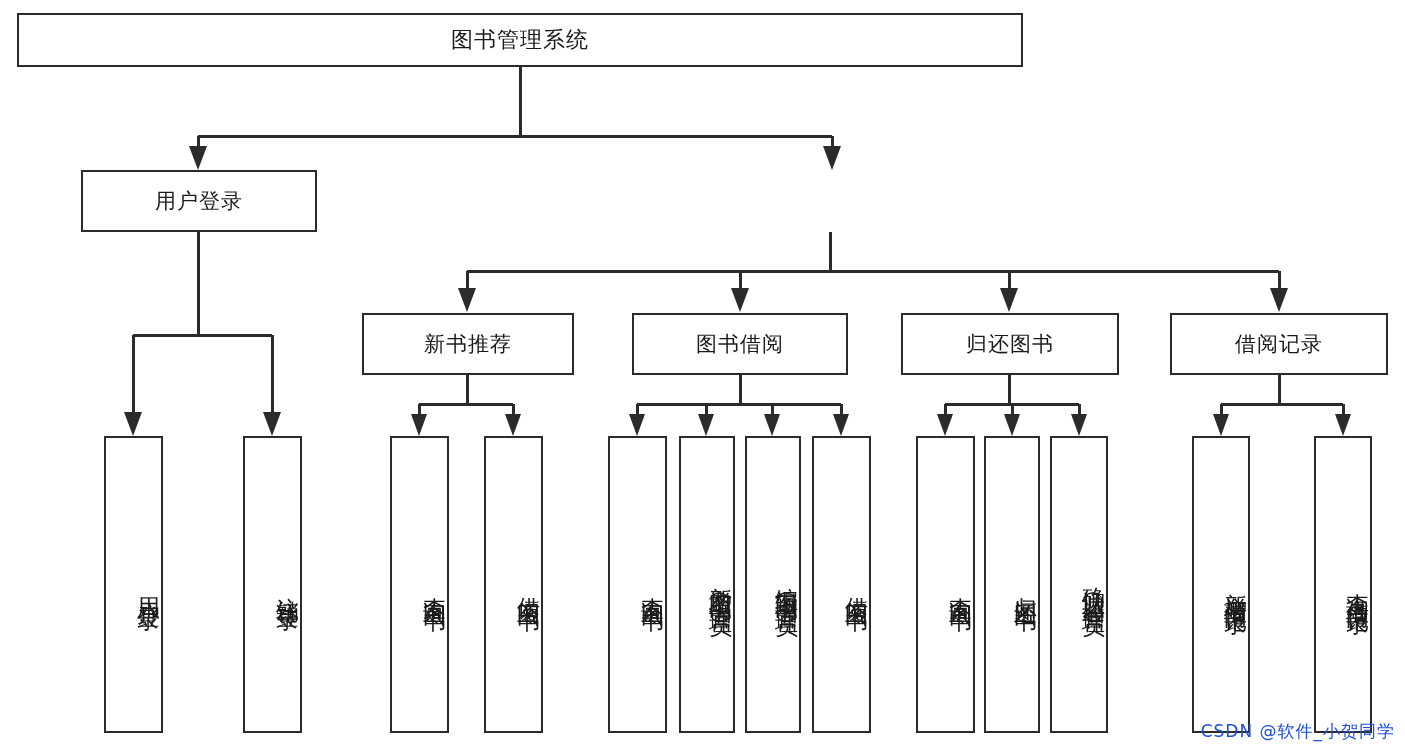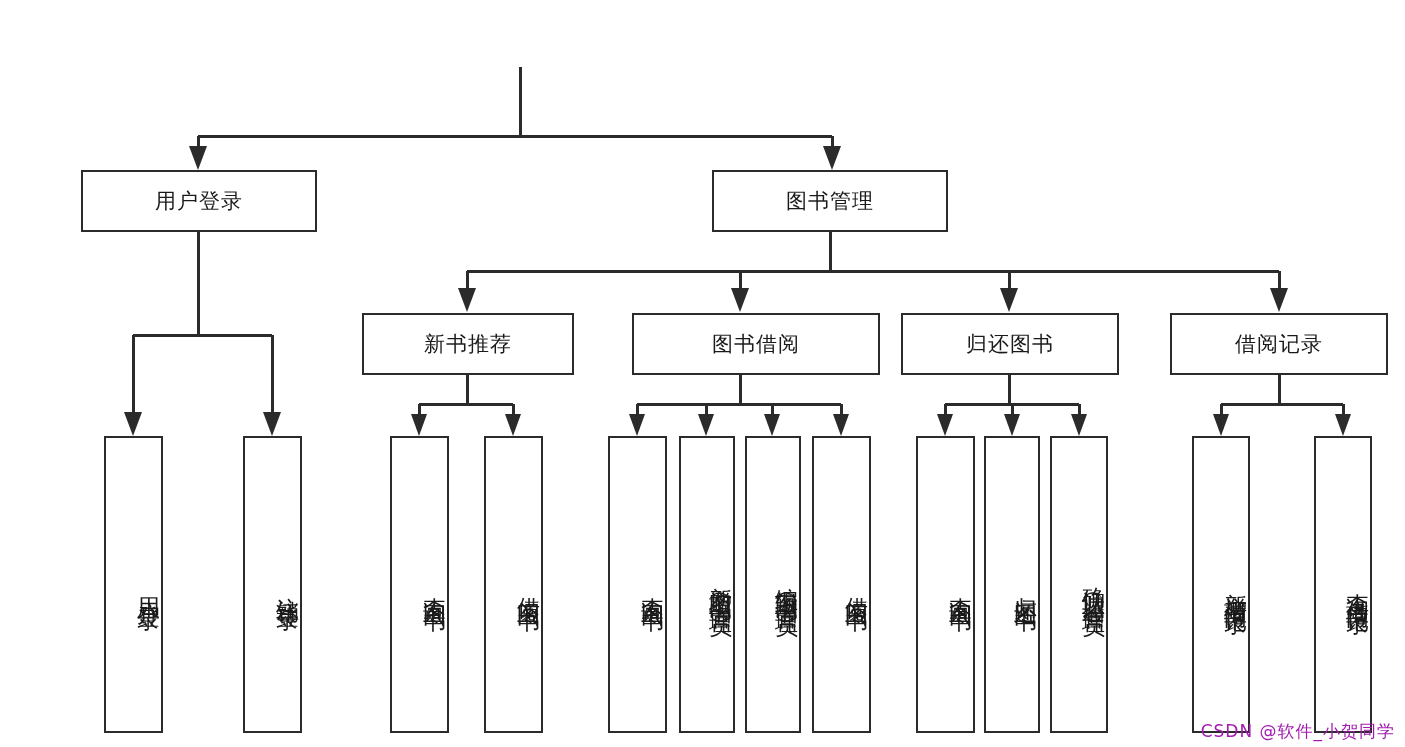--- a/index.html
+++ b/index.html
@@ -33,21 +33,21 @@
   .node.vert .vtext{
     writing-mode:vertical-rl;
     text-orientation:upright;
     display:block;
   }
   #watermark{
     position:absolute;
     right:10px;
     bottom:4px;
     font-size:17px;
-    color:#a21caf;
+    color:#1d4ed8;
     letter-spacing:1px;
     white-space:nowrap;
     font-family:"DejaVu Sans","Liberation Sans",sans-serif;
   }
 </style>
 </head>
 <body>
 
 <div id="stage">
 
@@ -110,32 +110,32 @@
       <polygon points="772,436 764,414 780,414"></polygon>
       <polygon points="841,436 833,414 849,414"></polygon>
       <polygon points="945,436 937,414 953,414"></polygon>
       <polygon points="1012,436 1004,414 1020,414"></polygon>
       <polygon points="1079,436 1071,414 1087,414"></polygon>
       <polygon points="1221,436 1213,414 1229,414"></polygon>
       <polygon points="1343,436 1335,414 1351,414"></polygon>
     </g>
   </svg>
 
+  <div class="node root" style="left:17px;top:13px;width:1006px;height:54px;">
+    <span>图书管理系统</span>
+  </div>
 
   <div class="node horiz" style="left:81px;top:170px;width:236px;height:62px;">
     <span>用户登录</span>
-  </div>
-  <div class="node horiz" style="left:712px;top:170px;width:236px;height:62px;">
-    <span>图书管理</span>
   </div>
 
   <div class="node horiz" style="left:362px;top:313px;width:212px;height:62px;font-family:Liberation Serif, serif;">
     <span>新书推荐</span>
   </div>
-  <div class="node horiz" style="left:632px;top:313px;width:248px;height:62px;">
+  <div class="node horiz" style="left:632px;top:313px;width:216px;height:62px;">
     <span>图书借阅</span>
   </div>
   <div class="node horiz" style="left:901px;top:313px;width:218px;height:62px;">
     <span>归还图书</span>
   </div>
   <div class="node horiz" style="left:1170px;top:313px;width:218px;height:62px;">
     <span>借阅记录</span>
   </div>
 
   <div class="node vert" style="left:104px;top:436px;width:59px;height:297px;">

